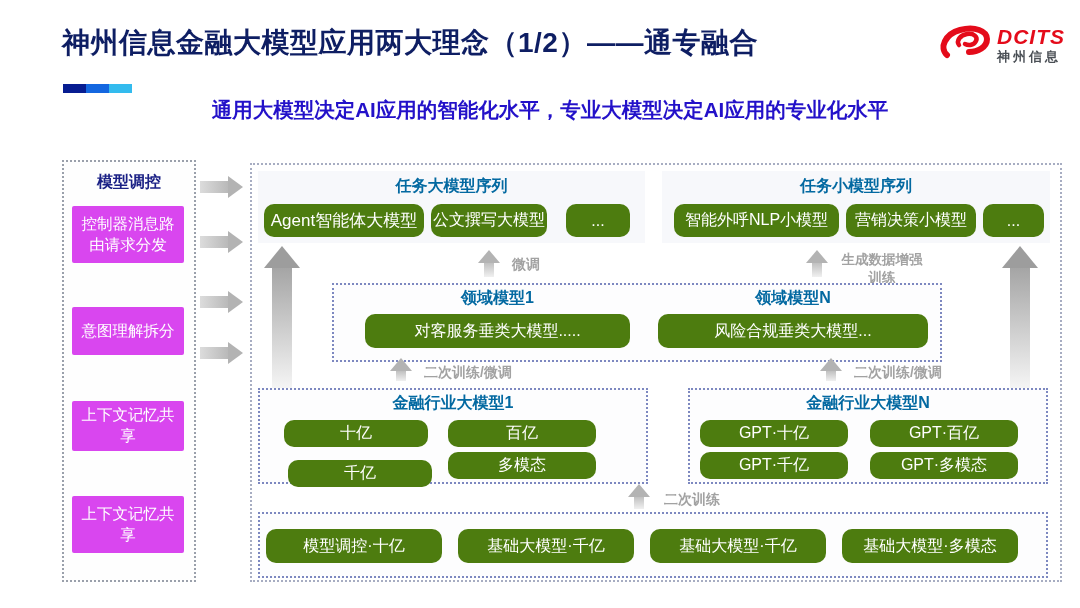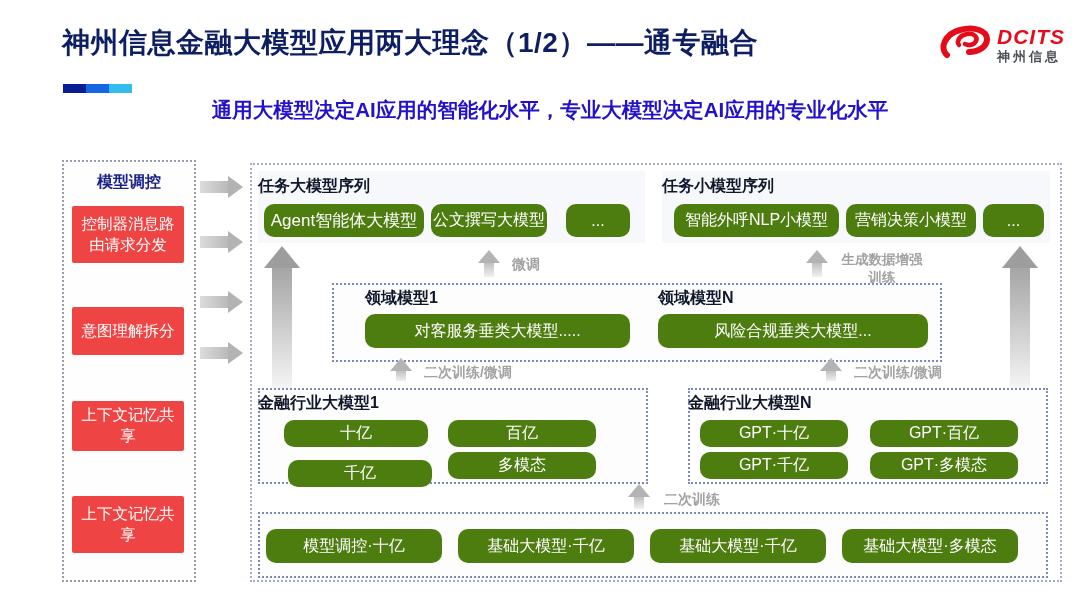--- a/index.html
+++ b/index.html
@@ -13,30 +13,30 @@
   .seg1{background:#071d91;} .seg2{background:#1467e0;} .seg3{background:#33bbee;}
   .subtitle{position:absolute;left:170px;top:96px;width:760px;text-align:center;font-size:20.5px;font-weight:bold;color:#2311c9;}
   .logo{position:absolute;left:938px;top:22px;display:flex;align-items:center;gap:7px;}
   .logo-txt{display:flex;flex-direction:column;line-height:1.05;}
   .logo-brand{color:#e40b1a;font-weight:800;font-style:italic;font-size:21px;letter-spacing:1px;}
   .logo-cn{color:#4a4f55;font-weight:bold;font-size:13px;letter-spacing:3px;margin-top:2px;}
 
   
   .sidebar{position:absolute;left:62px;top:160px;width:130px;height:418px;border:2px dotted #9aa0ab;background:#fefefe;}
   .sidebar-title{position:absolute;left:0;top:10px;width:100%;text-align:center;font-size:16px;font-weight:800;color:#1b2185;}
-  .side-item{position:absolute;left:8px;width:112px;background:#ef4444;color:#fff;display:flex;align-items:center;justify-content:center;text-align:center;font-size:15.5px;line-height:1.35;border-radius:2px;padding:0 2px;box-sizing:border-box;}
+  .side-item{position:absolute;left:8px;width:112px;background:#d946ef;color:#fff;display:flex;align-items:center;justify-content:center;text-align:center;font-size:15.5px;line-height:1.35;border-radius:2px;padding:0 2px;box-sizing:border-box;}
 
   
   .btn{position:absolute;background:#4d7c0f;color:#fff;display:flex;align-items:center;justify-content:center;text-align:center;font-size:16px;border-radius:10px;white-space:nowrap;}
 
   
   .outer{position:absolute;left:250px;top:163px;width:808px;height:415px;border:2px dotted #a7adc2;}
   .group{position:absolute;background:#f7f8fb;}
   .dashed{position:absolute;border:2px dotted #7d88c0;background:#fdfdfe;box-sizing:border-box;}
-  .box-title{position:absolute;font-size:16px;font-weight:800;color:#0f172a;white-space:nowrap;}
+  .box-title{position:absolute;text-align:center;font-size:16px;font-weight:800;color:#0369a1;white-space:nowrap;}
 
   
   .glabel{position:absolute;color:#a2a2a2;font-weight:bold;font-size:14px;}
 
   
   .arrow-right{position:absolute;display:flex;align-items:center;}
   .ar-body{width:28px;height:12px;background:linear-gradient(to right,#dcdcdc,#b9b9b9);}
   .ar-head{width:0;height:0;border-top:11px solid transparent;border-bottom:11px solid transparent;border-left:15px solid #b3b3b3;}
 
   

